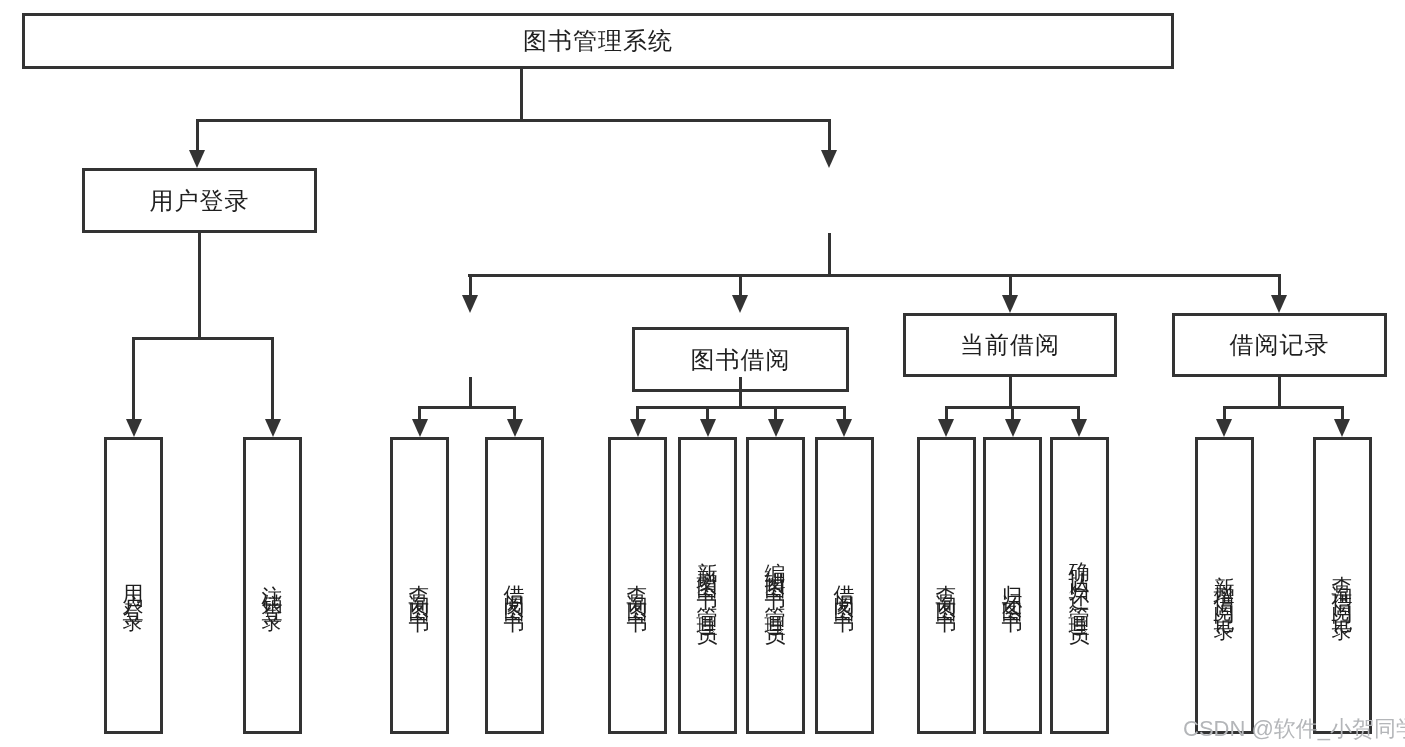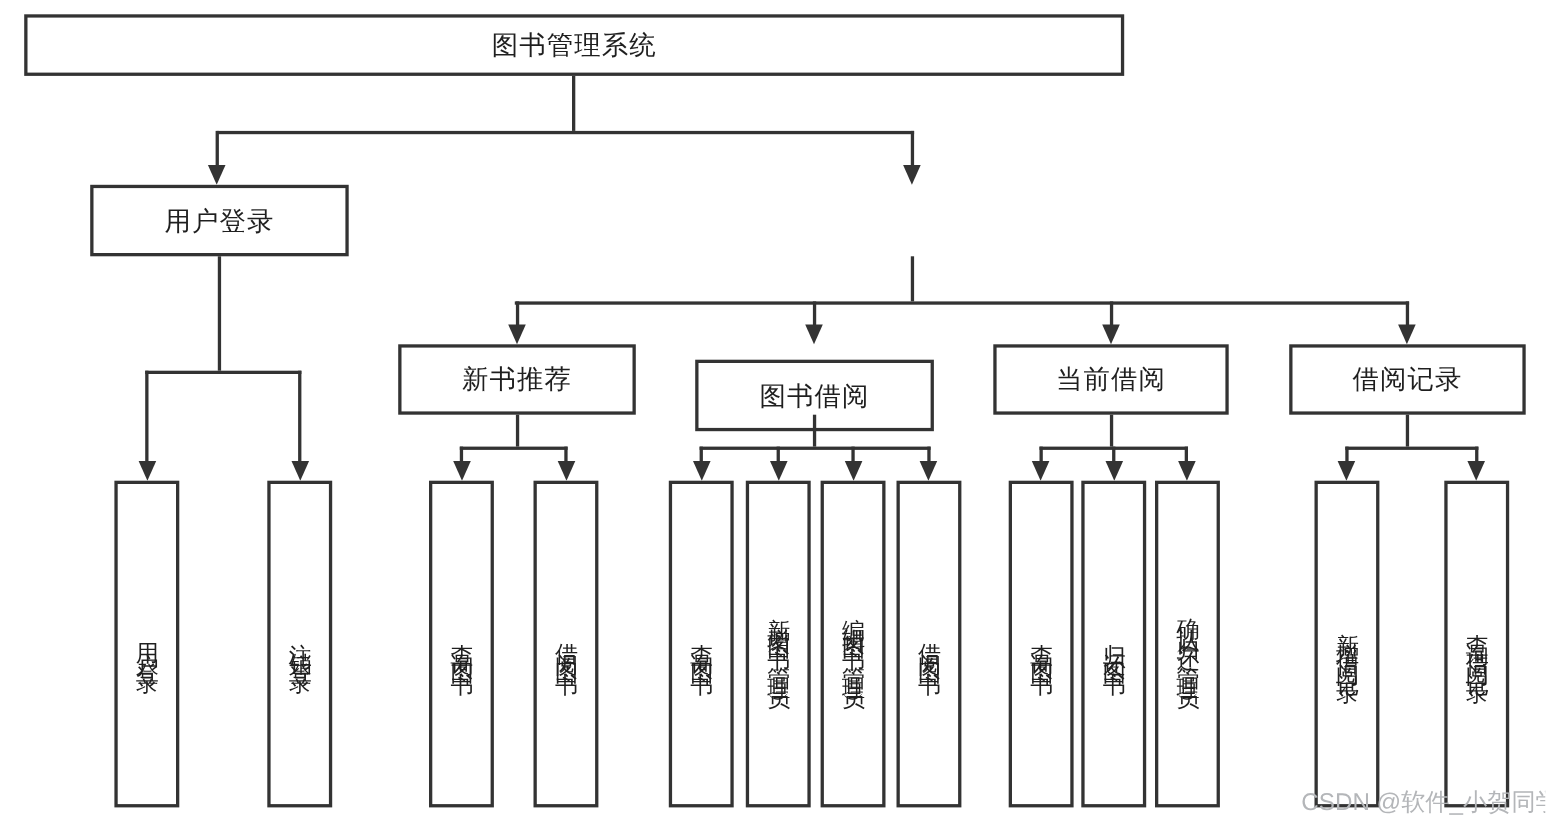--- a/index.html
+++ b/index.html
@@ -72,21 +72,21 @@
     font-size: 22px;
     color: var(--watermark);
     white-space: nowrap;
   }
 </style>
 </head>
 <body>
 
 <div id="canvas">
 
-  <div class="box" style="left:22px; top:13px; width:1000px; height:56px;">图书管理系统</div>
+  <div class="box" style="left:22px; top:13px; width:1152px; height:56px;">图书管理系统</div>
 
   <div class="vline" style="left:520px; top:69px;  height:50px;"></div>
   <div class="hline" style="left:197px; top:119px; width:634px;"></div>
   <div class="vline" style="left:196px; top:119px; height:31px;"></div>
   <div class="vline" style="left:828px; top:119px; height:31px;"></div>
   <div class="arrow" style="left:189px; top:150px;"></div>
   <div class="arrow" style="left:821px; top:150px;"></div>
 
   <div class="box" style="left:82px; top:168px; width:235px; height:65px;">用户登录</div>
 
@@ -101,21 +101,20 @@
   <div class="hline" style="left:468px; top:274px; width:813px;"></div>
   <div class="vline" style="left:469px;  top:274px; height:22px;"></div>
   <div class="vline" style="left:739px;  top:274px; height:22px;"></div>
   <div class="vline" style="left:1009px; top:274px; height:22px;"></div>
   <div class="vline" style="left:1278px; top:274px; height:22px;"></div>
   <div class="arrow" style="left:462px;  top:295px;"></div>
   <div class="arrow" style="left:732px;  top:295px;"></div>
   <div class="arrow" style="left:1002px; top:295px;"></div>
   <div class="arrow" style="left:1271px; top:295px;"></div>
 
-  <div class="box" style="left:362px; top:313px; width:216px; height:64px;">新书推荐</div>
   <div class="box" style="left:632px; top:327px; width:217px; height:65px;">图书借阅</div>
   <div class="box" style="left:903px; top:313px; width:214px; height:64px;text-align:right;">当前借阅</div>
   <div class="box" style="left:1172px; top:313px; width:215px; height:64px;">借阅记录</div>
 
   <div class="vline" style="left:469px; top:377px; height:29px;"></div>
   <div class="hline" style="left:418px; top:406px; width:98px;"></div>
   <div class="vline" style="left:418px; top:406px; height:14px;"></div>
   <div class="vline" style="left:513px; top:406px; height:14px;"></div>
   <div class="arrow" style="left:412px; top:419px;"></div>
   <div class="arrow" style="left:507px; top:419px;"></div>

